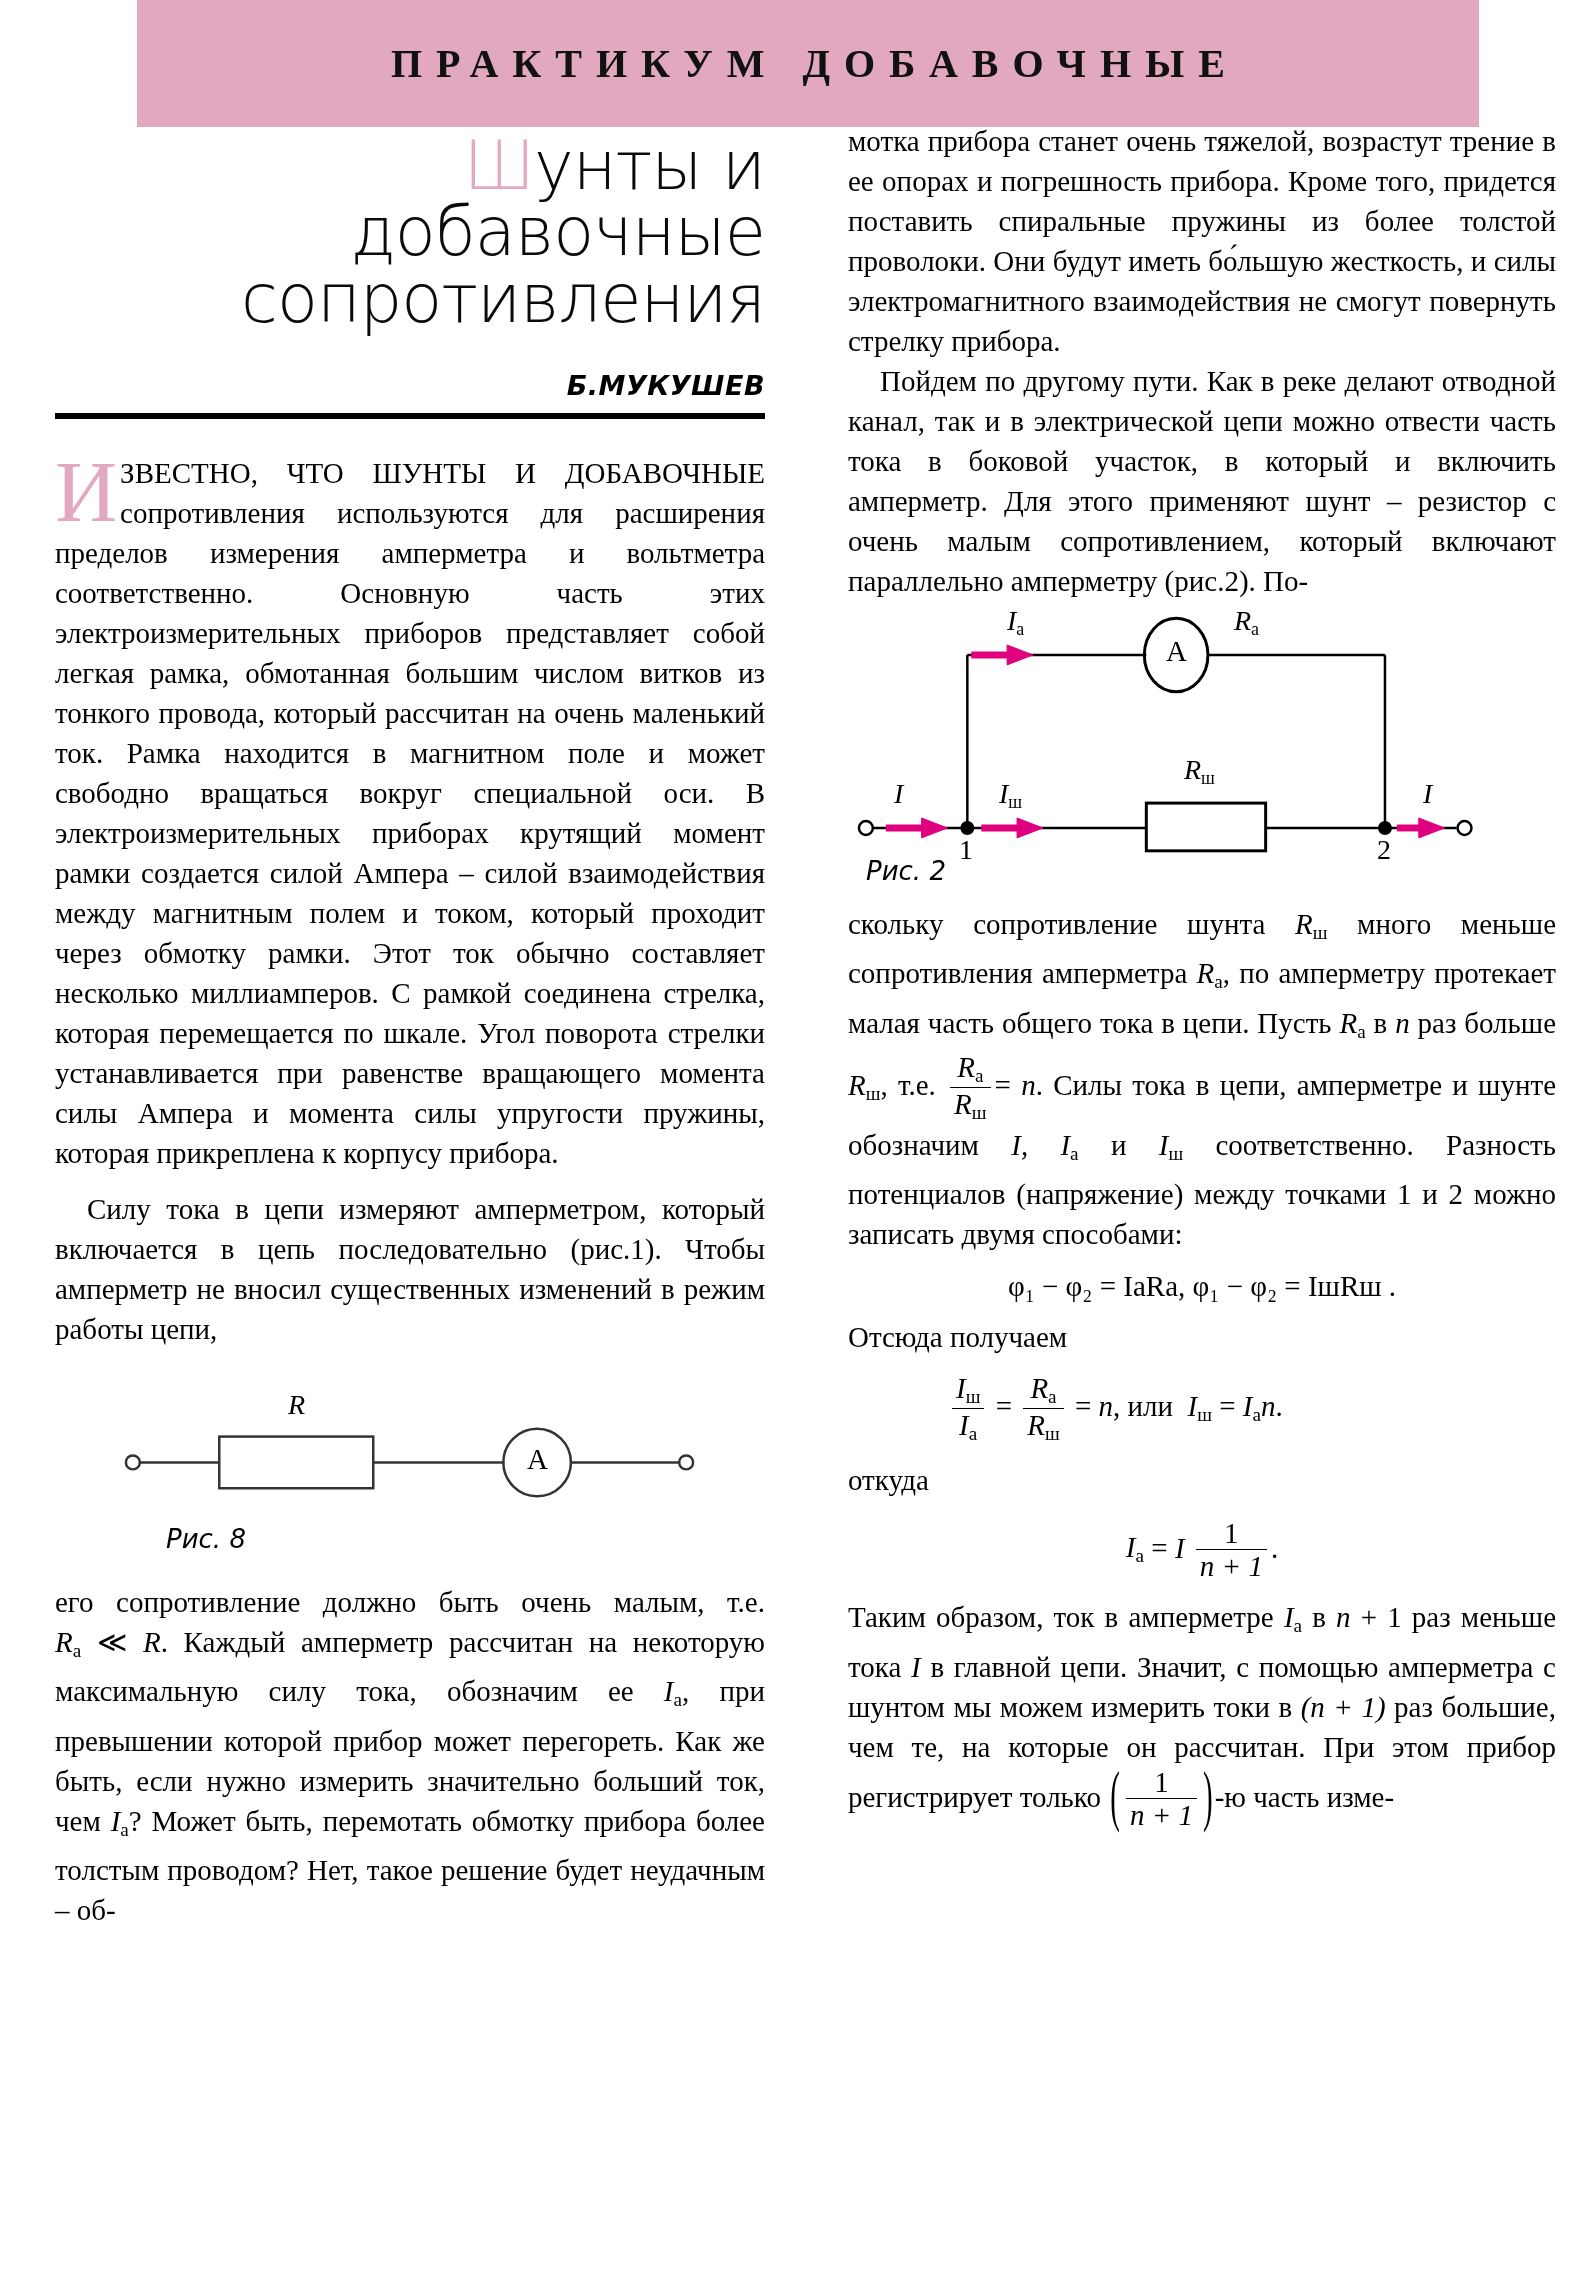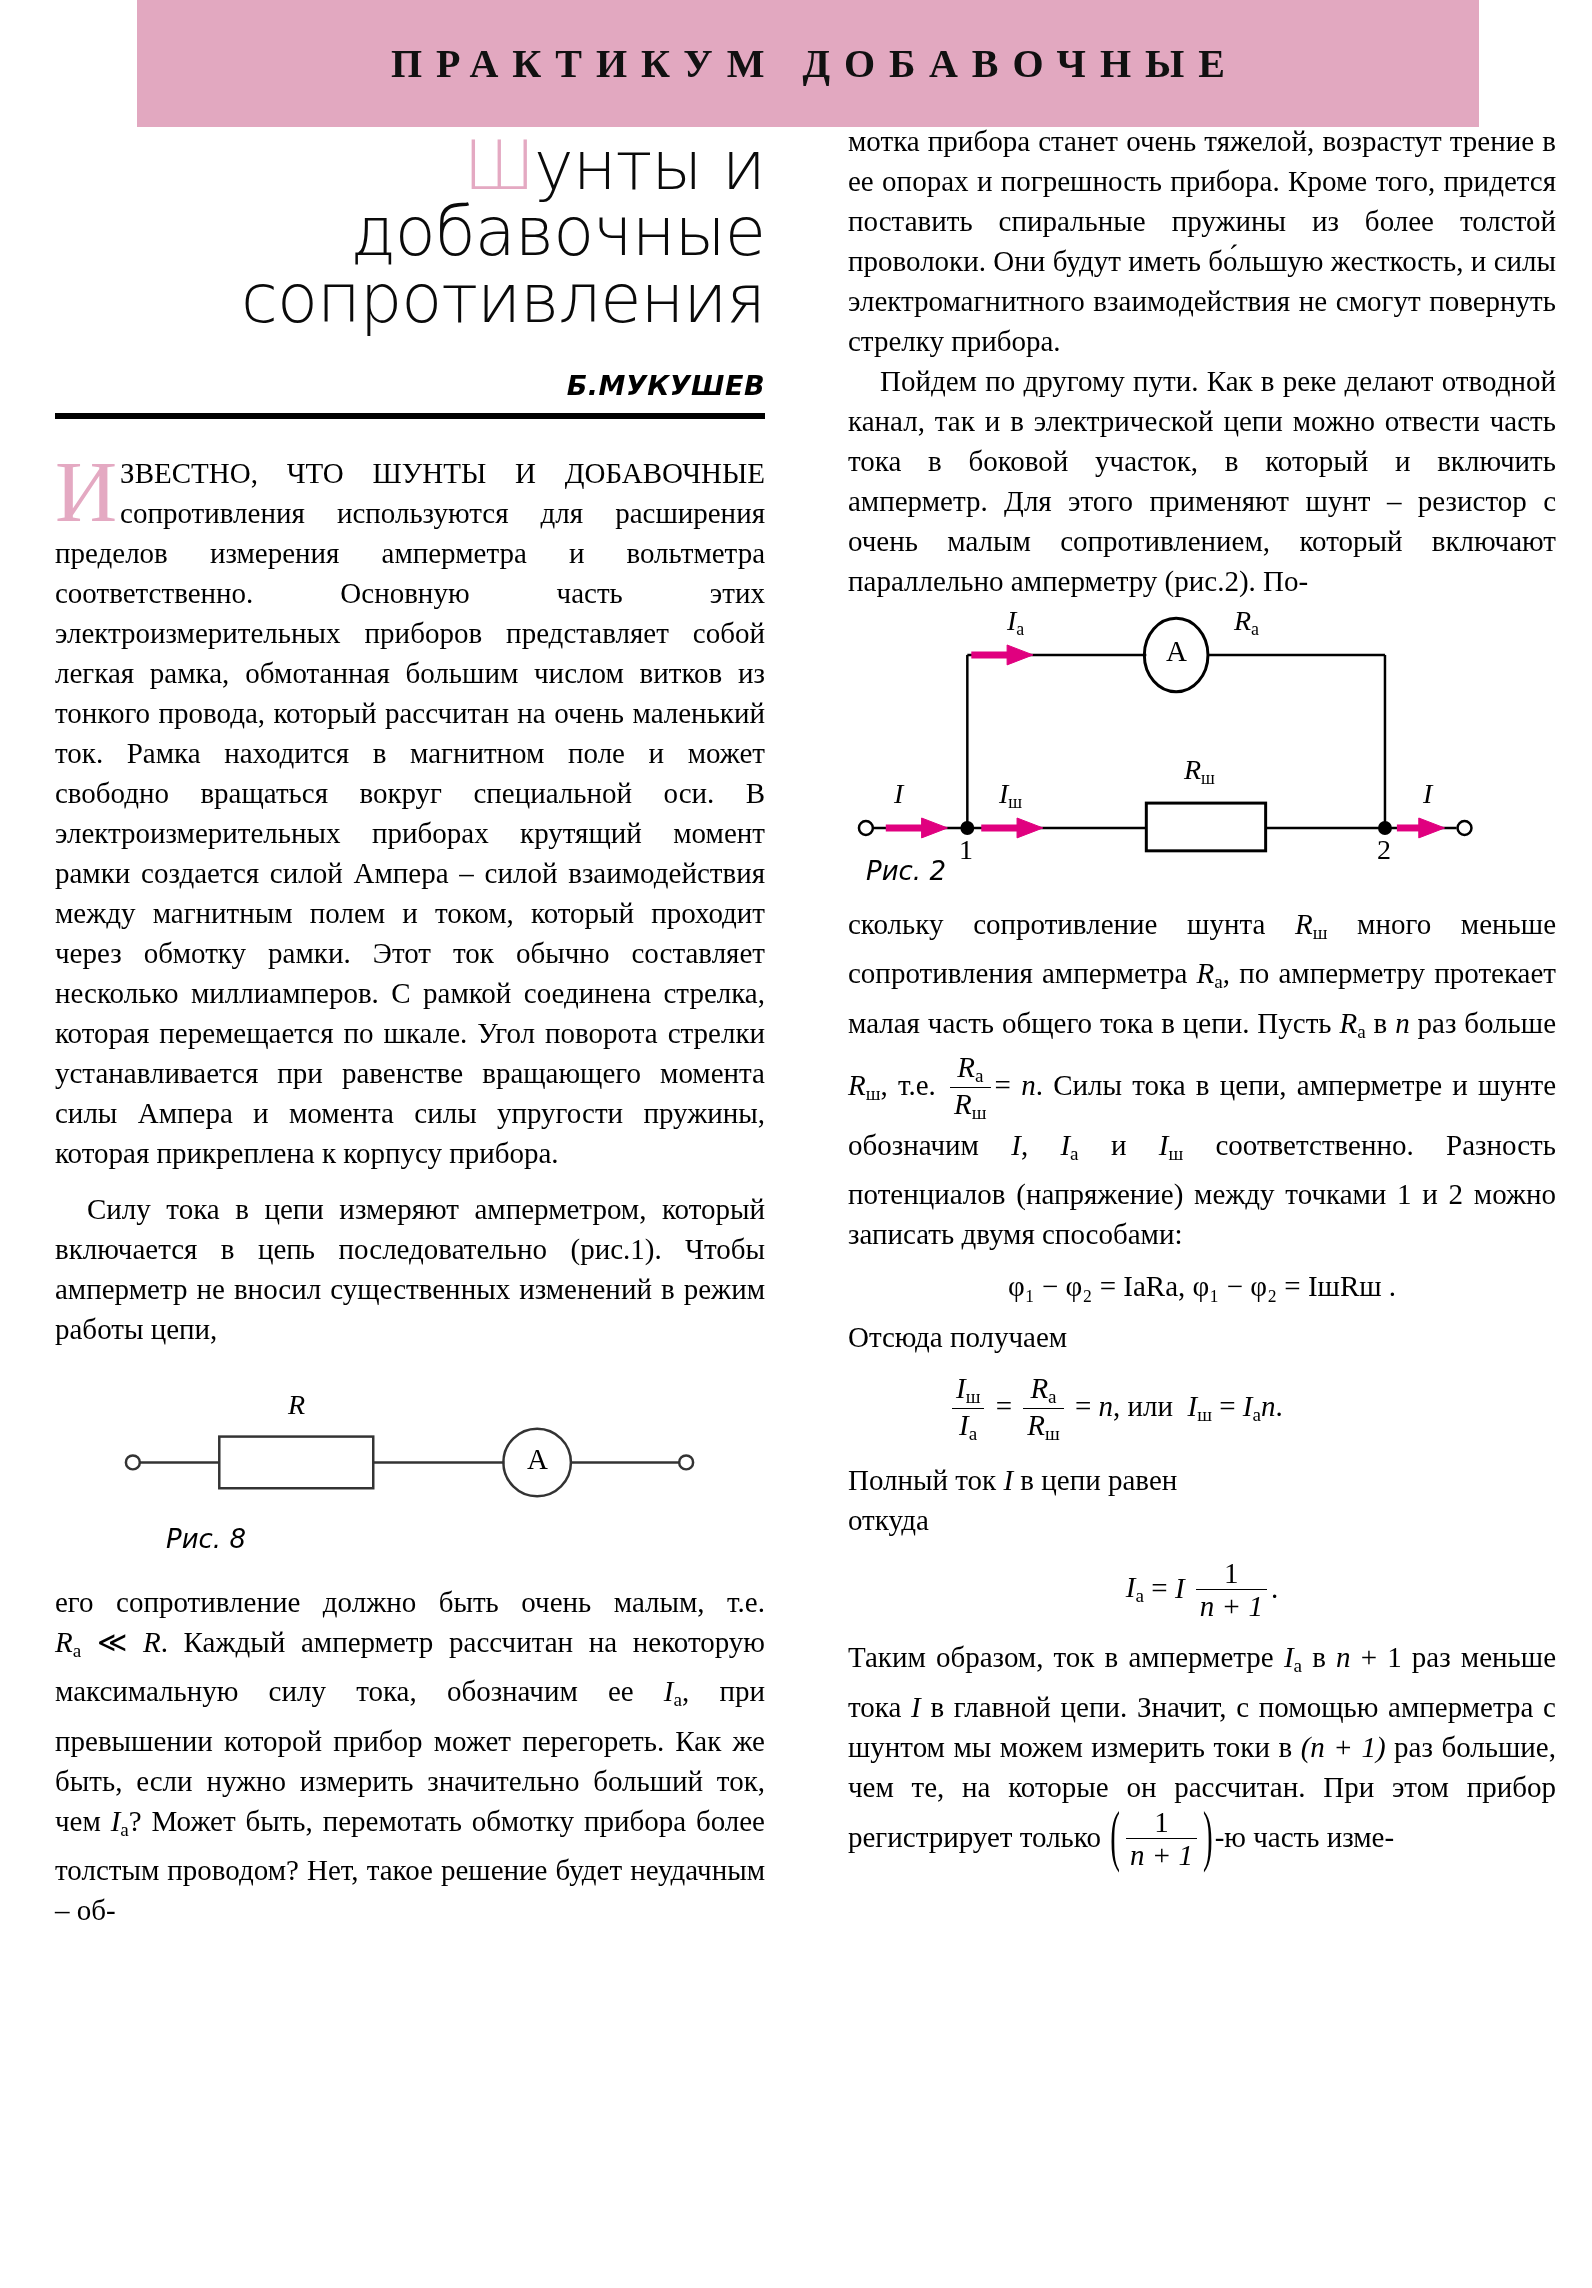--- a/index.html
+++ b/index.html
@@ -313,23 +313,20 @@
       <span class="frac m"><span class="num">I<sub>ш</sub></span><span class="den">I<sub>а</sub></span></span>
       <span>=</span>
       <span class="frac m"><span class="num">R<sub>а</sub></span><span class="den">R<sub>ш</sub></span></span>
       <span>=</span>
       <span class="m">n</span><span>, или</span>
       <span class="m">&nbsp;I<sub>ш</sub></span>
       <span>=</span>
       <span class="m">I<sub>а</sub>n</span><span>.</span>
     </div>
 
-    <div class="body-text">
-      <p class="noindent"><span>Полный ток </span><span class="m">I</span><span> в цепи равен</span></p>
-    </div>
 
 
     <div class="body-text">
       <p class="noindent">откуда</p>
     </div>
 
     <div class="eq" style="margin:18px 0 14px 0;">
       <span class="m">I<sub>а</sub></span>
       <span>=</span>
       <span class="m">I</span>

